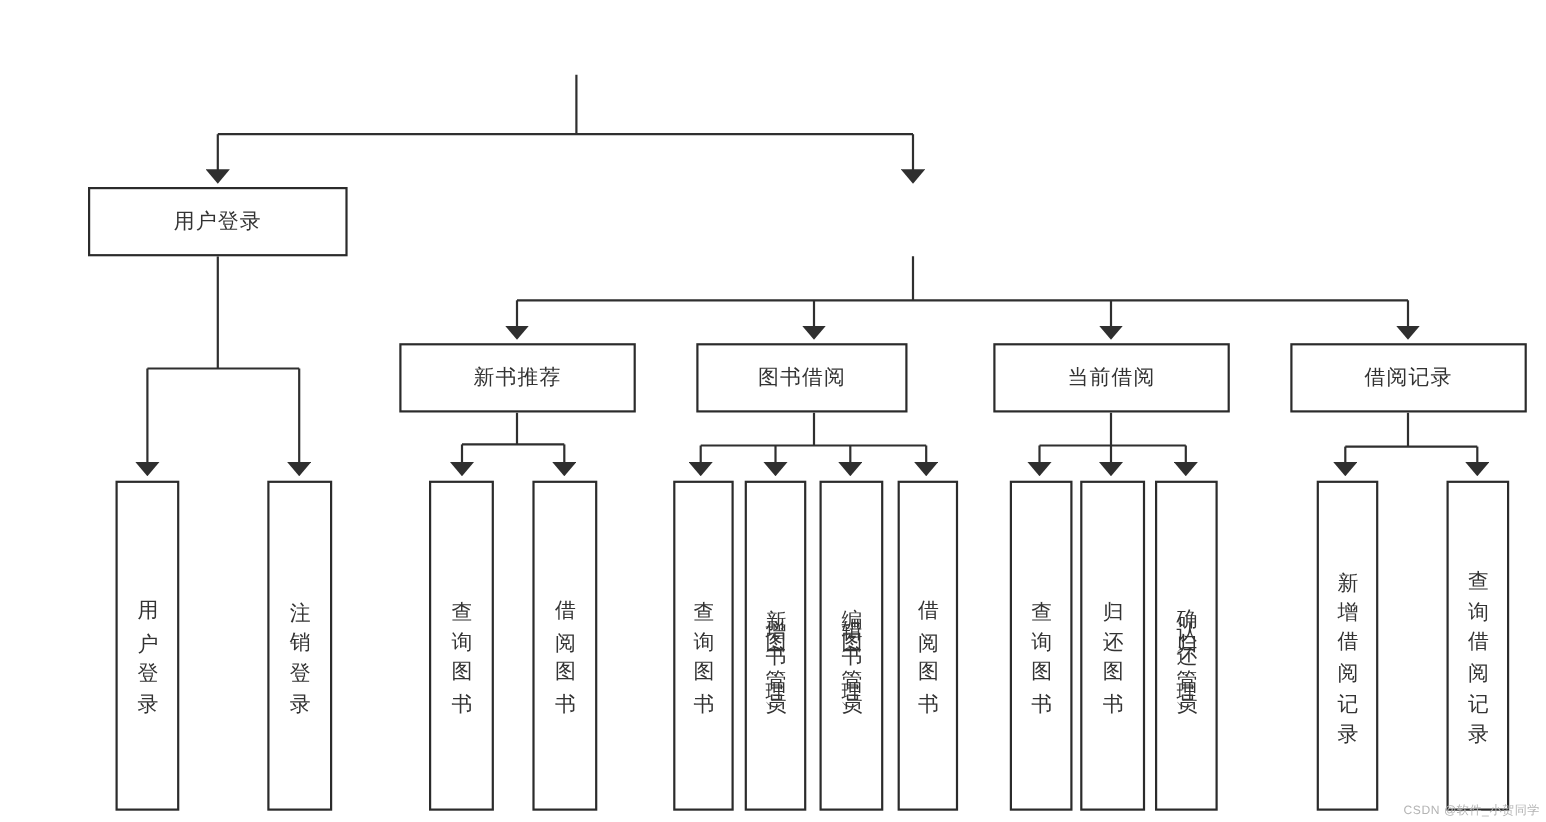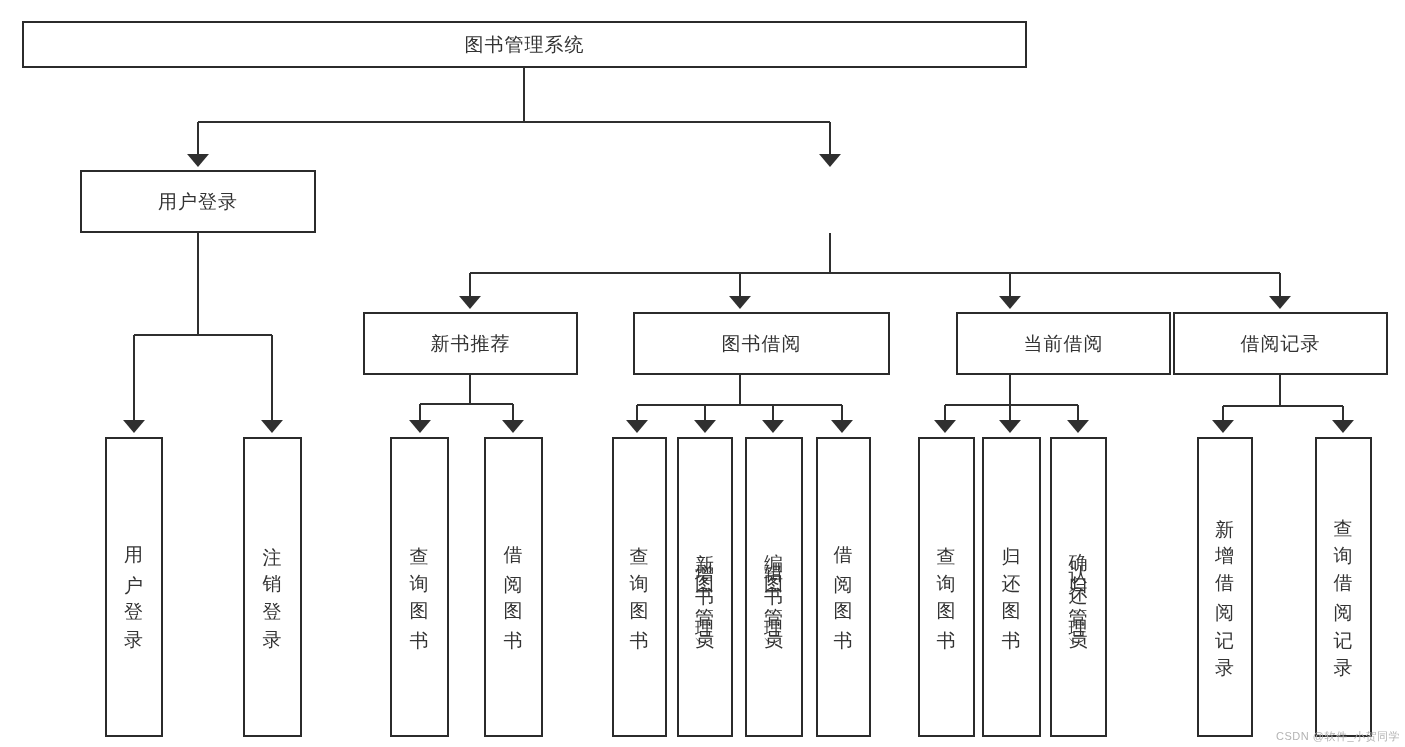--- a/index.html
+++ b/index.html
@@ -101,35 +101,32 @@
     <line class="arrowline" x1="705" y1="405" x2="705" y2="431"></line>
     <line class="arrowline" x1="773" y1="405" x2="773" y2="431"></line>
     <line class="arrowline" x1="842" y1="405" x2="842" y2="431"></line>
     <line class="arrowline" x1="945" y1="405" x2="945" y2="431"></line>
     <line class="arrowline" x1="1010" y1="405" x2="1010" y2="431"></line>
     <line class="arrowline" x1="1078" y1="405" x2="1078" y2="431"></line>
     <line class="arrowline" x1="1223" y1="406" x2="1223" y2="431"></line>
     <line class="arrowline" x1="1343" y1="406" x2="1343" y2="431"></line>
   </svg>
 
-  <div class="node" style="left:22px;top:21px;width:1005px;height:47px">
-    <span class="hlabel">图书管理系统</span>
-  </div>
 
   <div class="node" style="left:80px;top:170px;width:236px;height:63px">
     <span class="hlabel">用户登录</span>
   </div>
 
   <div class="node" style="left:363px;top:312px;width:215px;height:63px">
     <span class="hlabel">新书推荐</span>
   </div>
-  <div class="node" style="left:633px;top:312px;width:257px;height:63px">
+  <div class="node" style="left:633px;top:312px;width:192px;height:63px">
     <span class="hlabel">图书借阅</span>
   </div>
-  <div class="node" style="left:956px;top:312px;width:215px;height:63px">
+  <div class="node" style="left:903px;top:312px;width:215px;height:63px">
     <span class="hlabel">当前借阅</span>
   </div>
   <div class="node" style="left:1173px;top:312px;width:215px;height:63px">
     <span class="hlabel">借阅记录</span>
   </div>
 
   <div class="node leaf" style="left:105px;top:437px;width:58px;height:300px">
     <span class="vtext" style="letter-spacing: 28px;">用户登录</span>
   </div>
   <div class="node leaf" style="left:243px;top:437px;width:59px;height:300px">

